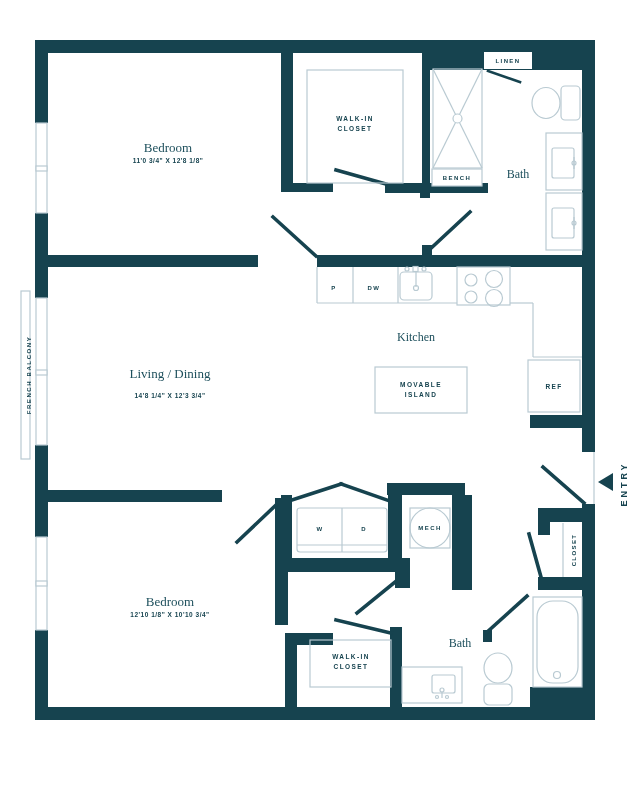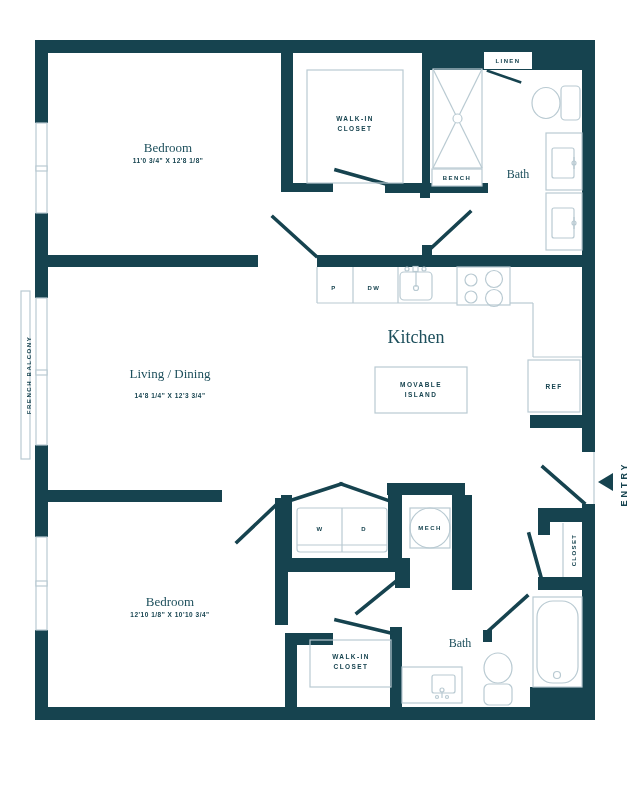--- a/index.html
+++ b/index.html
@@ -195,21 +195,21 @@
 
   <div class="lbl serif ctr" style="left:168px;top:148px;">Bedroom</div>
   <div class="lbl dims ctr" style="left:168px;top:160px;">11'0 3/4" X 12'8 1/8"</div>
 
   <div class="lbl caps ctr multiline" style="left:355px;top:124px;">WALK-IN
 CLOSET</div>
   <div class="lbl caps ctr" style="left:457px;top:178px;font-size:6px;">BENCH</div>
   <div class="lbl caps ctr" style="left:508px;top:61px;font-size:6px;">LINEN</div>
   <div class="lbl serif ctr" style="left:518px;top:174px;font-size:12px;">Bath</div>
 
-  <div class="lbl serif ctr" style="left:416px;top:337px;font-size:18px;">Kitchen</div>
+  <div class="lbl serif ctr" style="left:416px;top:337px;font-size:12px;">Kitchen</div>
   <div class="lbl caps ctr multiline" style="left:421px;top:390px;">MOVABLE
 ISLAND</div>
   <div class="lbl caps ctr" style="left:554px;top:386px;">REF</div>
   <div class="lbl caps ctr" style="left:334px;top:288px;font-size:6px;">P</div>
   <div class="lbl caps ctr" style="left:374px;top:288px;font-size:6px;">DW</div>
 
   <div class="lbl serif ctr" style="left:170px;top:374px;">Living / Dining</div>
   <div class="lbl dims ctr" style="left:170px;top:395px;">14'8 1/4" X 12'3 3/4"</div>
 
   <div class="lbl caps vert" style="left:29px;top:375px;font-size:6px;letter-spacing:1.6px;">FRENCH BALCONY</div>

